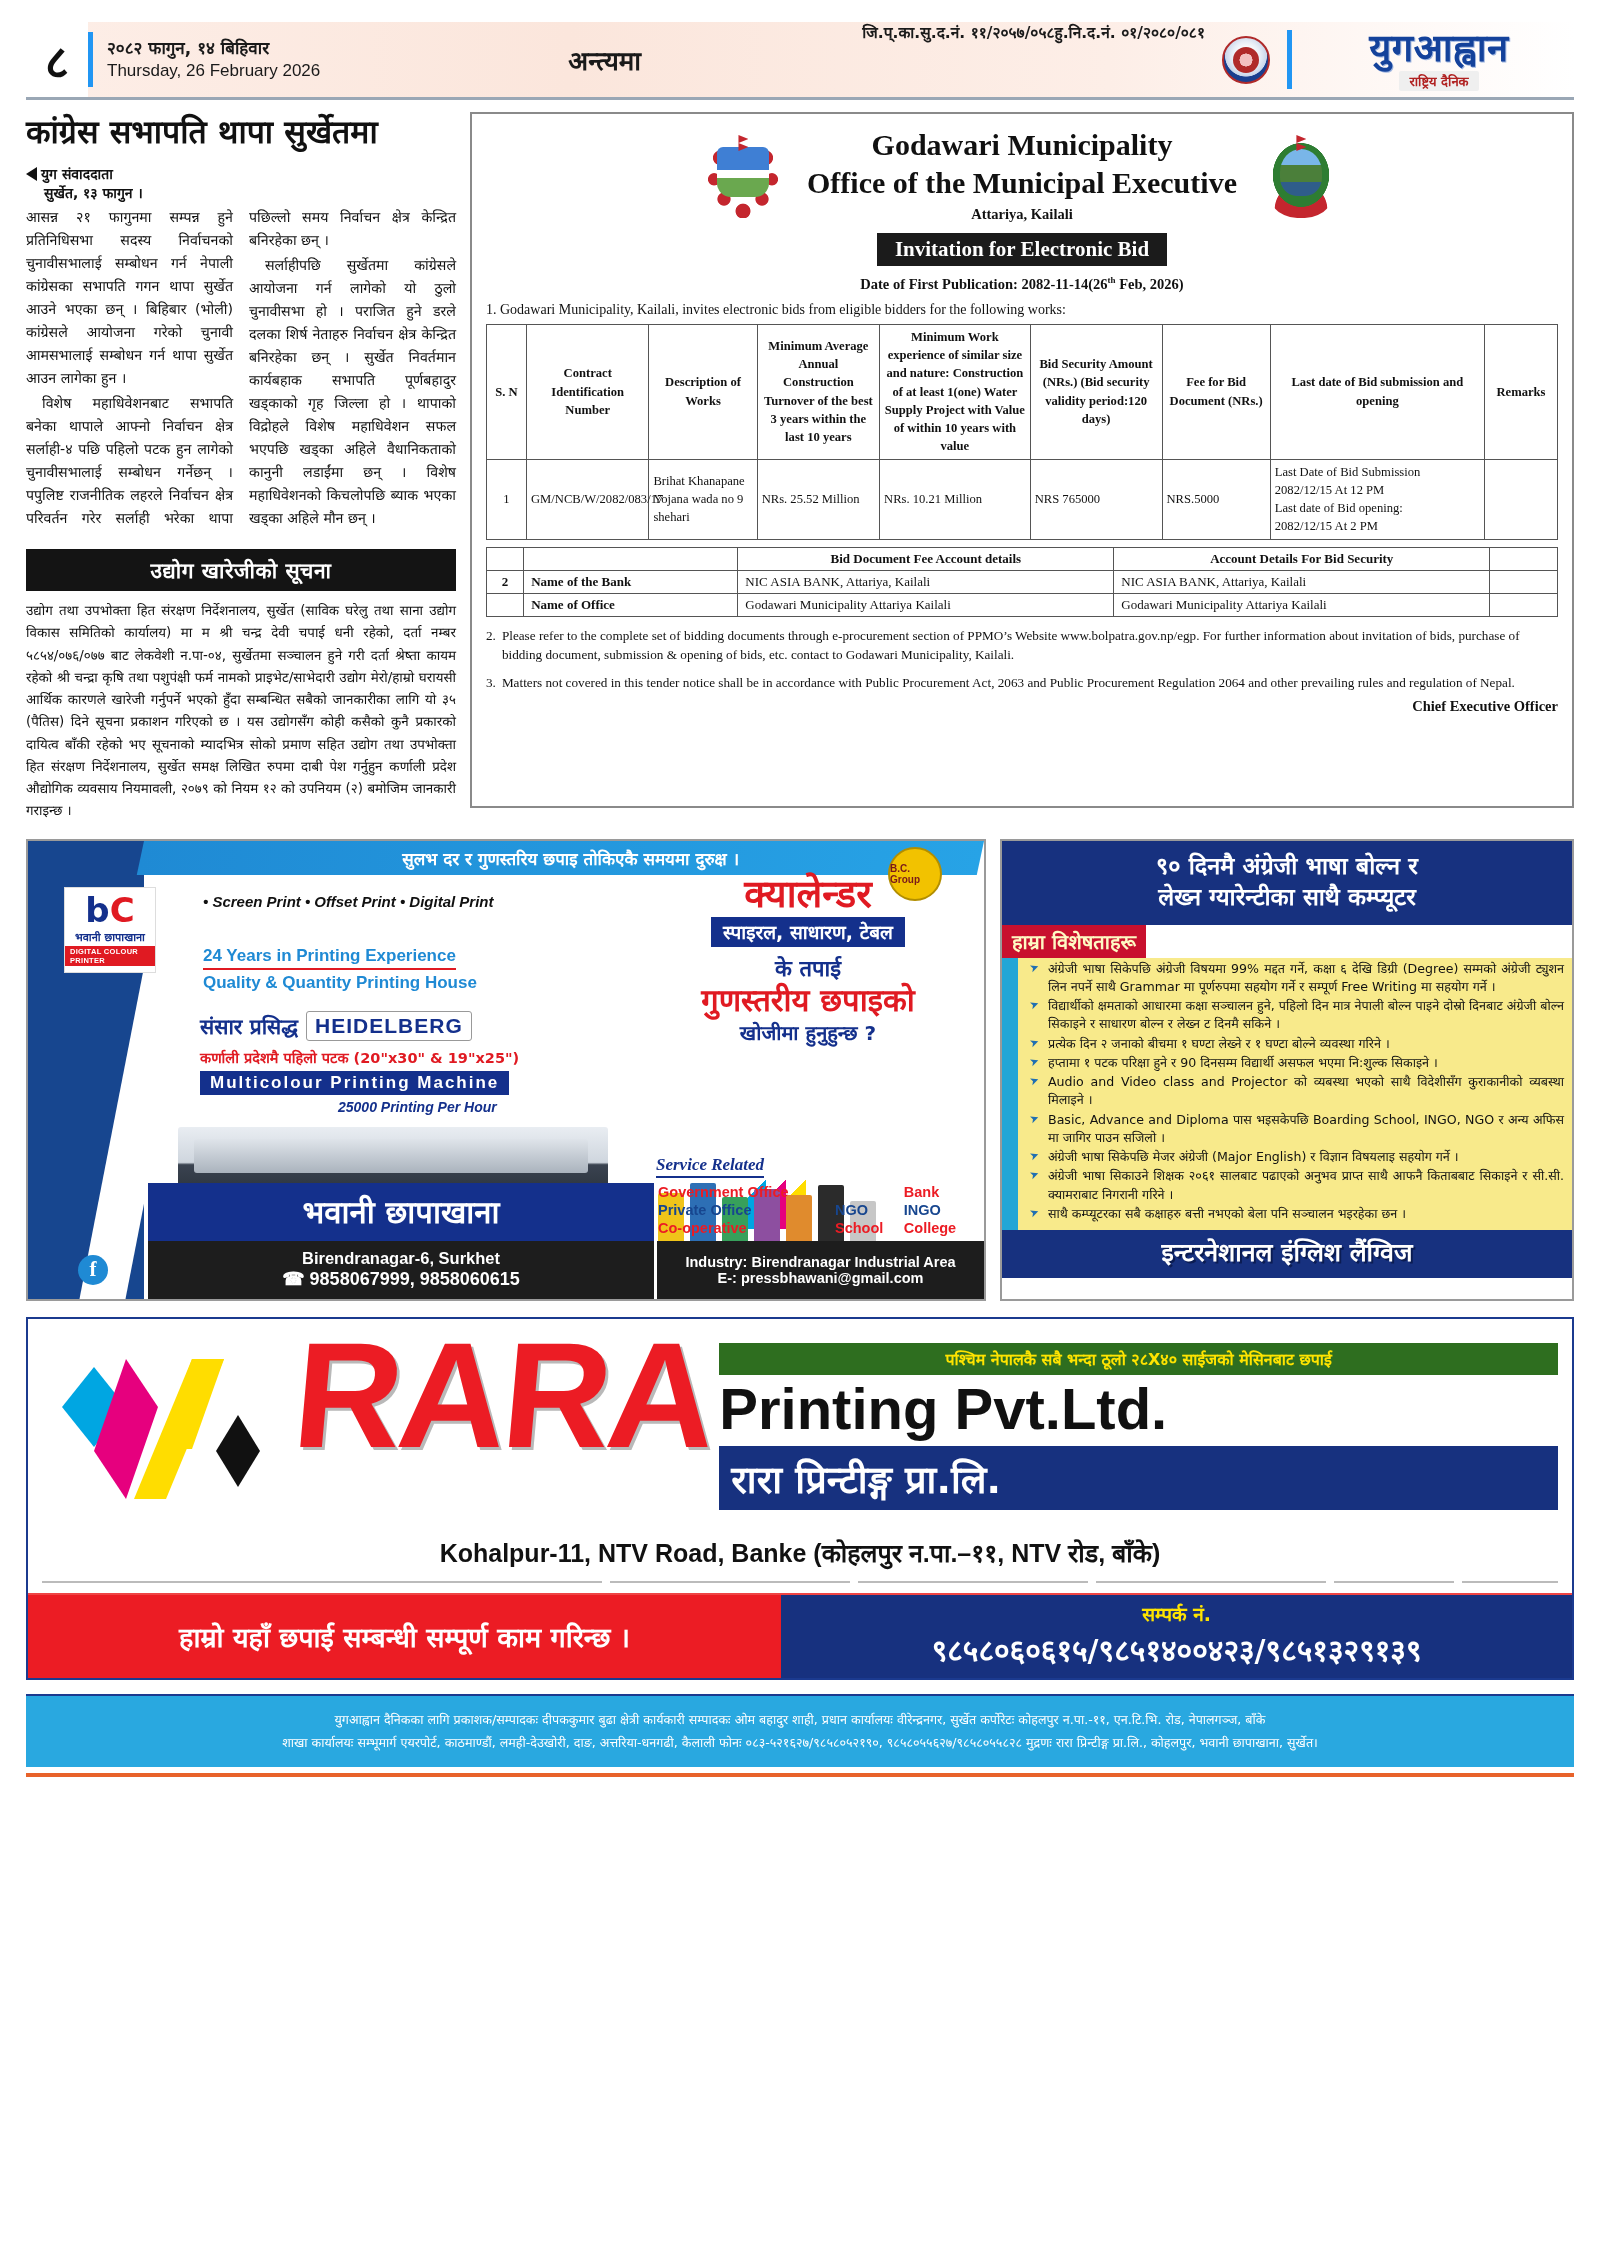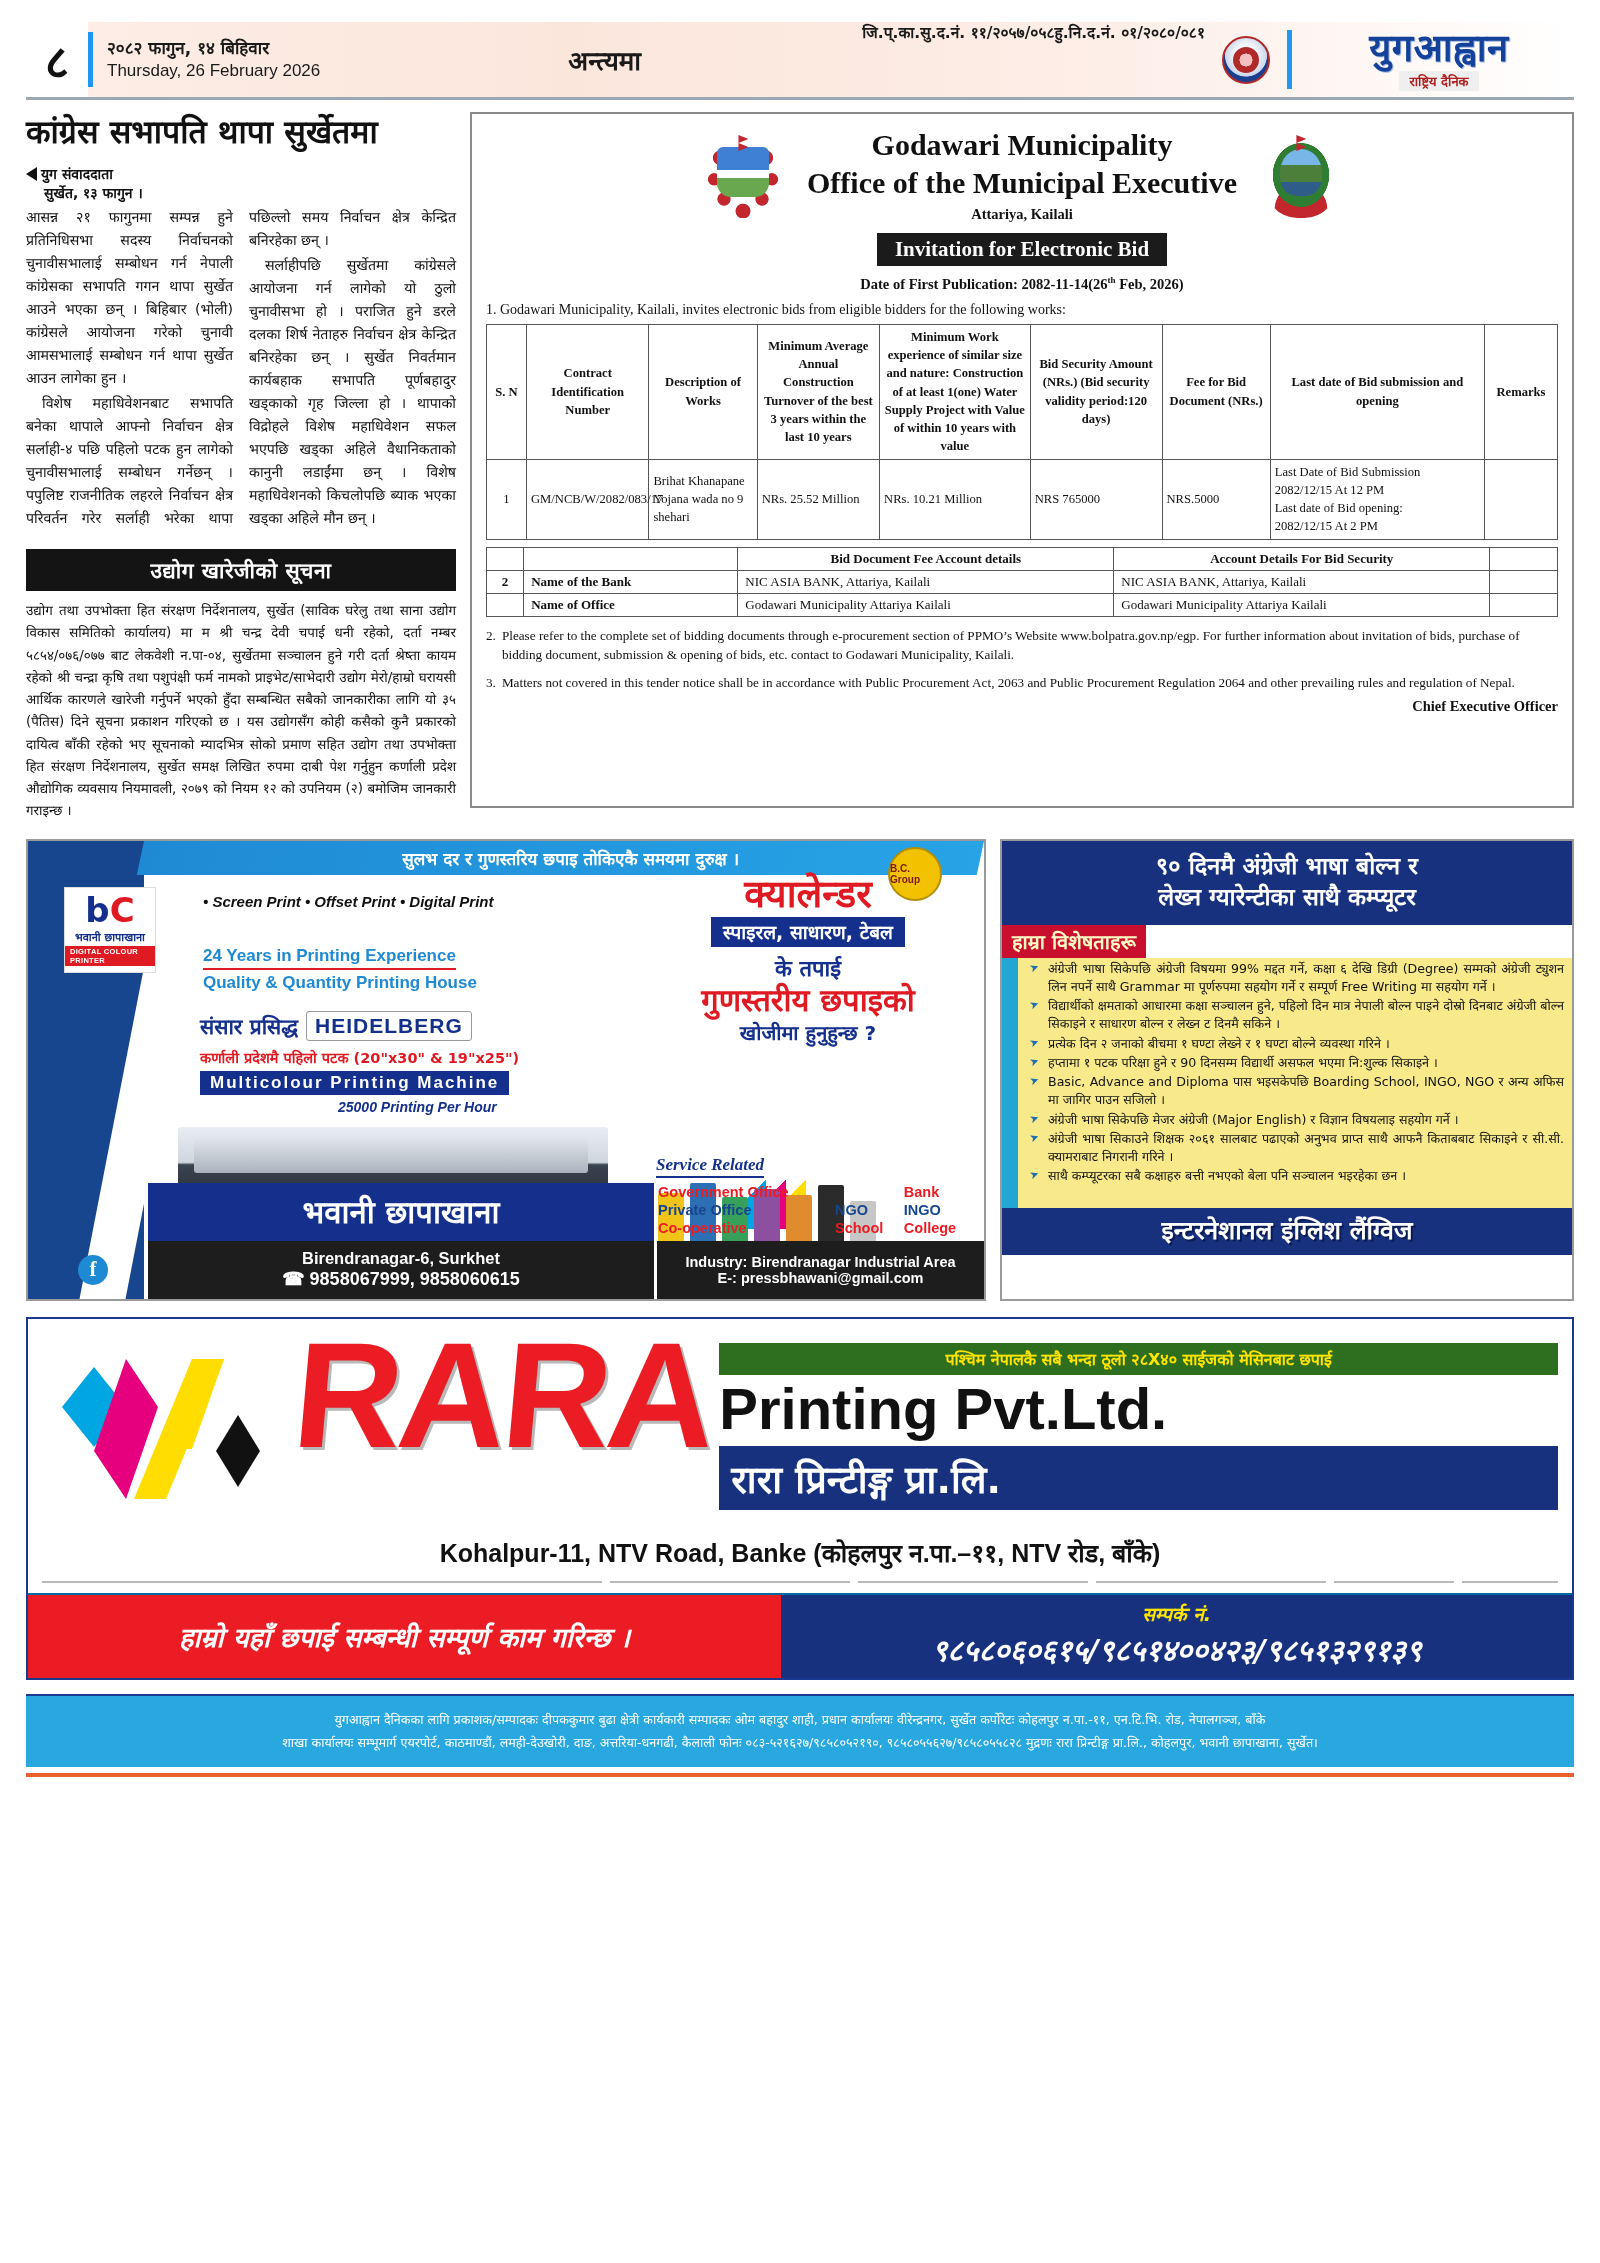--- a/index.html
+++ b/index.html
@@ -279,21 +279,21 @@
   .tile .cap {
     position:absolute; left:0; right:0; bottom:0; background:rgba(255,255,255,.94);
     text-align:center; font-family:"Liberation Sans", sans-serif; font-size:14.5px; font-weight:700; color:#111; padding:3px 2px; line-height:1.15;
   }
   .tile.t1 { flex: 0 0 560px; background: linear-gradient(180deg,#c9ced6,#7f8a96 40%,#39414d 42%,#1d222a); }
   .tile.t2 { flex: 0 0 240px; background: linear-gradient(180deg,#e9e9ea,#cfcfd2); }
   .tile.t3 { flex: 0 0 230px; background: linear-gradient(180deg,#f1efe9,#ded9cf); }
   .tile.t4 { flex: 0 0 230px; background: linear-gradient(180deg,#f6f2e4,#e3d9c3); }
   .tile.t5 { flex: 0 0 120px; background: linear-gradient(180deg,#efefef,#d8d8d8); }
   .tile.t6 { flex: 1; background: linear-gradient(180deg,#e8eef5,#cdd8e4); }
-  .rara-contact { display:flex; align-items:stretch; border-top:2px solid #0369a1;font-style:italic; }
+  .rara-contact { display:flex; align-items:stretch; border-top:2px solid #ef4444; }
   .rc-left { flex:1; background:#ec1c24; color:#fff; display:flex; align-items:center; justify-content:center;}
   .rc-left span { font-family:"DejaVu Sans", sans-serif; font-size:27px; font-weight:700; }
   .rc-right { flex: 1.05; background:#17317f; color:#fff; text-align:center; padding:6px 0 8px 0;}
   .rc-right .t { font-family:"DejaVu Sans", sans-serif; font-size:19px; font-weight:700; color:#ffe400;}
   .rc-right .n { font-family:"DejaVu Sans", sans-serif; font-size:30px; font-weight:700; margin-top:2px;}
 
   
   .footer { margin: 14px 26px 0 26px; background:#29a8e0; color:#fff; padding:12px 18px; border-top:2px solid #1b3a8f;}
   .footer p { font-family:"DejaVu Sans", sans-serif; font-size:12.6px; line-height:1.9; text-align:center; }
   .footer-rule { margin: 6px 26px 0 26px; height:4px; background:#e8622a; }
@@ -568,20 +568,21 @@
         <div>९० दिनमै अंग्रेजी भाषा बोल्न र</div>
         <div>लेख्न ग्यारेन्टीका साथै कम्प्यूटर</div>
       </div>
       <div class="eng-feat-title">हाम्रा विशेषताहरू</div>
       <div class="eng-body">
         <ul>
           <li>अंग्रेजी भाषा सिकेपछि अंग्रेजी विषयमा 99% मद्दत गर्ने, कक्षा ६ देखि डिग्री (Degree) सम्मको अंग्रेजी ट्युशन लिन नपर्ने साथै Grammar मा पूर्णरुपमा सहयोग गर्ने र सम्पूर्ण Free  Writing मा सहयोग गर्ने ।</li>
           <li>विद्यार्थीको क्षमताको आधारमा कक्षा सञ्चालन हुने, पहिलो दिन मात्र नेपाली बोल्न पाइने दोस्रो दिनबाट अंग्रेजी बोल्न सिकाइने र साधारण बोल्न र लेख्न ट दिनमै सकिने ।</li>
           <li>प्रत्येक दिन २ जनाको बीचमा १ घण्टा लेख्ने र १ घण्टा बोल्ने व्यवस्था गरिने ।</li>
           <li>हप्तामा १ पटक परिक्षा हुने र 90 दिनसम्म विद्यार्थी असफल भएमा नि:शुल्क सिकाइने ।</li>
+          <li>Audio and Video class and Projector को व्यबस्था भएको साथै  विदेशीसँग कुराकानीको व्यबस्था मिलाइने ।</li>
           <li>Basic, Advance and Diploma पास भइसकेपछि Boarding School,  INGO, NGO र अन्य अफिस मा जागिर पाउन सजिलो ।</li>
           <li>अंग्रेजी भाषा सिकेपछि मेजर अंग्रेजी (Major English) र विज्ञान विषयलाइ सहयोग गर्ने ।</li>
           <li>अंग्रेजी भाषा सिकाउने शिक्षक २०६१ सालबाट पढाएको अनुभव प्राप्त साथै आफनै किताबबाट सिकाइने र सी.सी. क्यामराबाट निगरानी गरिने ।</li>
           <li>साथै कम्प्यूटरका सबै कक्षाहरु बत्ती नभएको बेला पनि सञ्चालन भइरहेका छन ।</li>
         </ul>
       </div>
       <div class="eng-name">
         <div>इन्टरनेशानल इंग्लिश लैंग्विज</div>
       </div>
 

